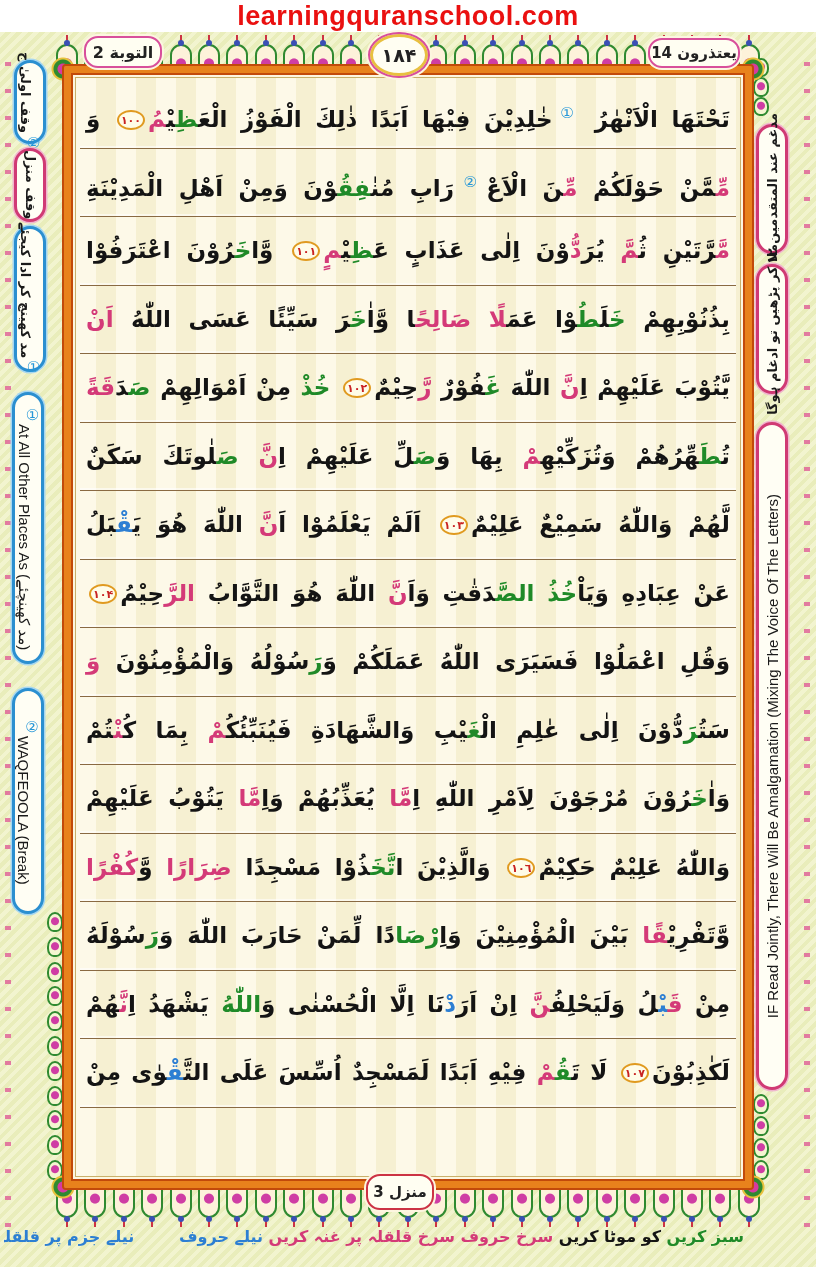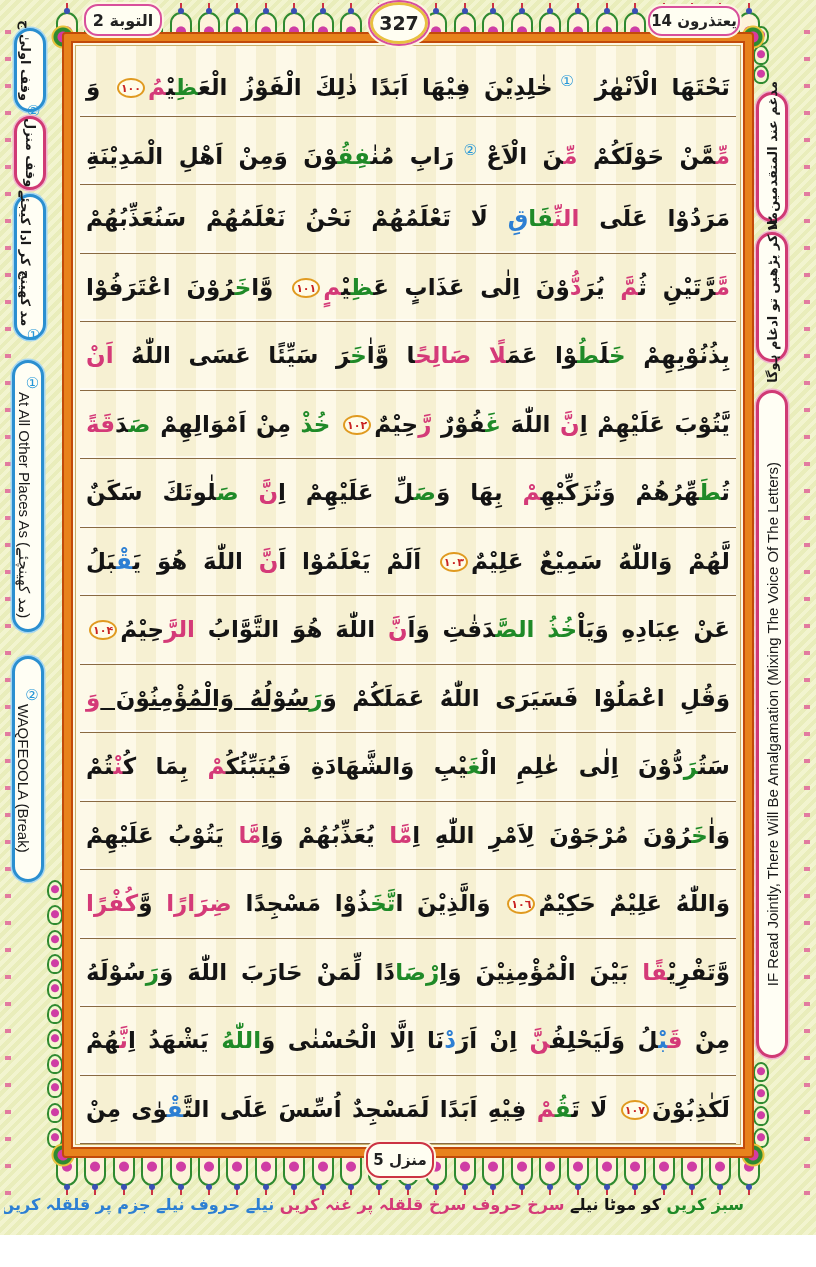--- a/index.html
+++ b/index.html
@@ -81,20 +81,23 @@
   
   .footer-line { position:absolute; left:4px; right:72px; top:1186px; height:40px;
                  direction:rtl; white-space:nowrap; overflow:hidden; text-align:right;
                  font-family:"DejaVu Sans",sans-serif; font-weight:bold; font-size:16px; line-height:38px; }
 </style>
 </head>
 <body>
 
 <div class="page">
 
+  <div class="site-strip">
+    <span class="site-title">learningquranschool.com</span>
+  </div>
 
   <div class="sheet">
 
     <div class="ticks tl"></div>
     <div class="ticks tr"></div>
 
     <div class="dome-row top">
         <span class="dome"></span>
         <span class="dome"></span>
         <span class="dome"></span>
@@ -178,42 +181,41 @@
     <div class="cornament" style="left:740px;top:24px"></div>
     <div class="cornament" style="left:50px;top:1142px"></div>
     <div class="cornament" style="left:740px;top:1142px"></div>
 
     <div class="frame"></div>
 
     <div class="textarea">
       <div id="quran-lines">
           <div class="qline"><span style="color: rgb(20, 20, 20);">تَحْتَهَا الْاَنْهٰرُ </span><span class="mk">①</span><span style="color: rgb(20, 20, 20);">خٰلِدِيْنَ فِيْهَا اَبَدًا ذٰلِكَ الْفَوْزُ الْعَ</span><span style="color: rgb(31, 138, 40);">ظِ</span><span style="color: rgb(20, 20, 20);">يْ</span><span style="color: rgb(212, 58, 120);">مُ</span><span class="vnum">١٠٠</span><span style="color: rgb(20, 20, 20);"> وَ</span></div>
           <div class="qline"><span style="color: rgb(212, 58, 120);">مِّ</span><span style="color: rgb(20, 20, 20);">مَّنْ حَوْلَكُمْ </span><span style="color: rgb(212, 58, 120);">مِّ</span><span style="color: rgb(20, 20, 20);">نَ الْاَعْ</span><span class="mk">②</span><span style="color: rgb(20, 20, 20);">رَابِ مُنٰ</span><span style="color: rgb(31, 138, 40);">فِقُ</span><span style="color: rgb(20, 20, 20);">وْنَ وَمِنْ اَهْلِ الْمَدِيْنَةِ</span></div>
-          <div class="qline"><span style="color: rgb(20, 20, 20);">مَرَدُوْا عَلَى </span><span style="color: rgb(212, 58, 120);">النِّ</span><span style="color: rgb(31, 138, 40);">فَا</span><span style="color: rgb(45, 127, 211);">قِ</span><span style="color: rgb(20, 20, 20);"> لَا تَعْلَمُهُمْ نَحْنُ نَعْلَمُهُمْ سَنُعَذِّبُهُمْ</span></div>
           <div class="qline"><span style="color: rgb(212, 58, 120);">مَّ</span><span style="color: rgb(20, 20, 20);">رَّتَيْنِ ثُ</span><span style="color: rgb(212, 58, 120);">مَّ</span><span style="color: rgb(20, 20, 20);"> يُرَ</span><span style="color: rgb(212, 58, 120);">دُّ</span><span style="color: rgb(20, 20, 20);">وْنَ اِلٰى عَذَابٍ عَ</span><span style="color: rgb(31, 138, 40);">ظِ</span><span style="color: rgb(20, 20, 20);">يْ</span><span style="color: rgb(212, 58, 120);">مٍ</span><span class="vnum">١٠١</span><span style="color: rgb(20, 20, 20);"> وَّا</span><span style="color: rgb(31, 138, 40);">خَ</span><span style="color: rgb(20, 20, 20);">رُوْنَ اعْتَرَفُوْا</span></div>
           <div class="qline"><span style="color: rgb(20, 20, 20);">بِذُنُوْبِهِمْ </span><span style="color: rgb(31, 138, 40);">خَ</span><span style="color: rgb(20, 20, 20);">لَ</span><span style="color: rgb(31, 138, 40);">طُ</span><span style="color: rgb(20, 20, 20);">وْا عَمَ</span><span style="color: rgb(212, 58, 120);">لًا صَالِحً</span><span style="color: rgb(20, 20, 20);">ا وَّاٰ</span><span style="color: rgb(31, 138, 40);">خَ</span><span style="color: rgb(20, 20, 20);">رَ سَيِّئًا عَسَى اللّٰهُ </span><span style="color: rgb(212, 58, 120);">اَنْ</span></div>
           <div class="qline"><span style="color: rgb(20, 20, 20);">يَّتُوْبَ عَلَيْهِمْ اِ</span><span style="color: rgb(212, 58, 120);">نَّ</span><span style="color: rgb(20, 20, 20);"> اللّٰهَ </span><span style="color: rgb(31, 138, 40);">غَ</span><span style="color: rgb(20, 20, 20);">فُوْرٌ </span><span style="color: rgb(212, 58, 120);">رَّ</span><span style="color: rgb(20, 20, 20);">حِيْمٌ</span><span class="vnum">١٠٢</span><span style="color: rgb(20, 20, 20);"> </span><span style="color: rgb(31, 138, 40);">خُذْ</span><span style="color: rgb(20, 20, 20);"> مِنْ اَمْوَالِهِمْ </span><span style="color: rgb(31, 138, 40);">صَ</span><span style="color: rgb(20, 20, 20);">دَ</span><span style="color: rgb(212, 58, 120);">قَةً</span></div>
           <div class="qline"><span style="color: rgb(20, 20, 20);">تُ</span><span style="color: rgb(31, 138, 40);">طَ</span><span style="color: rgb(20, 20, 20);">هِّرُهُمْ وَتُزَكِّيْهِ</span><span style="color: rgb(212, 58, 120);">مْ</span><span style="color: rgb(20, 20, 20);"> بِهَا وَ</span><span style="color: rgb(31, 138, 40);">صَ</span><span style="color: rgb(20, 20, 20);">لِّ عَلَيْهِمْ اِ</span><span style="color: rgb(212, 58, 120);">نَّ</span><span style="color: rgb(20, 20, 20);"> </span><span style="color: rgb(31, 138, 40);">صَ</span><span style="color: rgb(20, 20, 20);">لٰوتَكَ سَكَنٌ</span></div>
           <div class="qline"><span style="color: rgb(20, 20, 20);">لَّهُمْ وَاللّٰهُ سَمِيْعٌ عَلِيْمٌ</span><span class="vnum">١٠٣</span><span style="color: rgb(20, 20, 20);"> اَلَمْ يَعْلَمُوْا اَ</span><span style="color: rgb(212, 58, 120);">نَّ</span><span style="color: rgb(20, 20, 20);"> اللّٰهَ هُوَ يَ</span><span style="color: rgb(45, 127, 211);">قْ</span><span style="color: rgb(20, 20, 20);">بَلُ التَّوْبَةَ</span></div>
           <div class="qline"><span style="color: rgb(20, 20, 20);">عَنْ عِبَادِهِ وَيَاْ</span><span style="color: rgb(31, 138, 40);">خُذُ</span><span style="color: rgb(20, 20, 20);"> </span><span style="color: rgb(31, 138, 40);">الصَّ</span><span style="color: rgb(20, 20, 20);">دَقٰتِ وَاَ</span><span style="color: rgb(212, 58, 120);">نَّ</span><span style="color: rgb(20, 20, 20);"> اللّٰهَ هُوَ التَّوَّابُ </span><span style="color: rgb(212, 58, 120);">الرَّ</span><span style="color: rgb(20, 20, 20);">حِيْمُ</span><span class="vnum">١٠۴</span></div>
-          <div class="qline"><span style="color: rgb(20, 20, 20);">وَقُلِ اعْمَلُوْا فَسَيَرَى اللّٰهُ عَمَلَكُمْ وَ</span><span style="color: rgb(31, 138, 40);">رَ</span><span style="color: rgb(20, 20, 20); text-decoration: underline;">سُوْلُهُ وَالْمُؤْمِنُوْنَ </span><span style="color: rgb(212, 58, 120);">وَ</span></div>
+          <div class="qline"><span style="color: rgb(20, 20, 20);">وَقُلِ اعْمَلُوْا فَسَيَرَى اللّٰهُ عَمَلَكُمْ وَ</span><span style="color: rgb(31, 138, 40);">رَ</span><span style="color: rgb(20, 20, 20);">سُوْلُهُ وَالْمُؤْمِنُوْنَ </span><span style="color: rgb(212, 58, 120);">وَ</span></div>
           <div class="qline"><span style="color: rgb(20, 20, 20);">سَتُ</span><span style="color: rgb(31, 138, 40);">رَ</span><span style="color: rgb(20, 20, 20);">دُّوْنَ اِلٰى عٰلِمِ الْ</span><span style="color: rgb(31, 138, 40);">غَ</span><span style="color: rgb(20, 20, 20);">يْبِ وَالشَّهَادَةِ فَيُنَبِّئُكُ</span><span style="color: rgb(212, 58, 120);">مْ</span><span style="color: rgb(20, 20, 20);"> بِمَا كُ</span><span style="color: rgb(212, 58, 120);">نْ</span><span style="color: rgb(20, 20, 20);">تُمْ تَعْمَلُوْنَ</span></div>
           <div class="qline"><span style="color: rgb(20, 20, 20);">وَاٰ</span><span style="color: rgb(31, 138, 40);">خَ</span><span style="color: rgb(20, 20, 20);">رُوْنَ مُرْجَوْنَ لِاَمْرِ اللّٰهِ اِ</span><span style="color: rgb(212, 58, 120);">مَّا</span><span style="color: rgb(20, 20, 20);"> يُعَذِّبُهُمْ وَاِ</span><span style="color: rgb(212, 58, 120);">مَّا</span><span style="color: rgb(20, 20, 20);"> يَتُوْبُ عَلَيْهِمْ</span></div>
           <div class="qline"><span style="color: rgb(20, 20, 20);">وَاللّٰهُ عَلِيْمٌ حَكِيْمٌ</span><span class="vnum">١٠٦</span><span style="color: rgb(20, 20, 20);"> وَالَّذِيْنَ ا</span><span style="color: rgb(31, 138, 40);">تَّخَ</span><span style="color: rgb(20, 20, 20);">ذُوْا مَسْجِدًا </span><span style="color: rgb(212, 58, 120);">ضِرَارًا</span><span style="color: rgb(20, 20, 20);"> وَّ</span><span style="color: rgb(212, 58, 120);">كُفْرًا</span></div>
           <div class="qline"><span style="color: rgb(20, 20, 20);">وَّتَفْرِيْ</span><span style="color: rgb(212, 58, 120);">قًا</span><span style="color: rgb(20, 20, 20);"> بَيْنَ الْمُؤْمِنِيْنَ وَاِ</span><span style="color: rgb(31, 138, 40);">رْصَا</span><span style="color: rgb(20, 20, 20);">دًا لِّمَنْ حَارَبَ اللّٰهَ وَ</span><span style="color: rgb(31, 138, 40);">رَ</span><span style="color: rgb(20, 20, 20);">سُوْلَهُ</span></div>
           <div class="qline"><span style="color: rgb(20, 20, 20);">مِنْ </span><span style="color: rgb(212, 58, 120);">قَ</span><span style="color: rgb(45, 127, 211);">بْ</span><span style="color: rgb(20, 20, 20);">لُ وَلَيَحْلِفُ</span><span style="color: rgb(212, 58, 120);">نَّ</span><span style="color: rgb(20, 20, 20);"> اِنْ اَرَ</span><span style="color: rgb(45, 127, 211);">دْ</span><span style="color: rgb(20, 20, 20);">نَا اِلَّا الْحُسْنٰى وَ</span><span style="color: rgb(31, 138, 40);">اللّٰهُ</span><span style="color: rgb(20, 20, 20);"> يَشْهَدُ اِ</span><span style="color: rgb(212, 58, 120);">نَّ</span><span style="color: rgb(20, 20, 20);">هُمْ</span></div>
           <div class="qline"><span style="color: rgb(20, 20, 20);">لَكٰذِبُوْنَ</span><span class="vnum">١٠٧</span><span style="color: rgb(20, 20, 20);"> لَا تَ</span><span style="color: rgb(31, 138, 40);">قُ</span><span style="color: rgb(212, 58, 120);">مْ</span><span style="color: rgb(20, 20, 20);"> فِيْهِ اَبَدًا لَمَسْجِدٌ اُسِّسَ عَلَى التَّ</span><span style="color: rgb(45, 127, 211);">قْ</span><span style="color: rgb(20, 20, 20);">وٰى مِنْ</span></div>
         </div>
     </div>
 
     <div class="hcart surah">
       <span>التوبة 2</span>
     </div>
     <div class="hcart pnum">
-      <span>327</span>
+      <span>١٨۴</span>
     </div>
     <div class="hcart juz">
       <span>يعتذرون 14</span>
     </div>
 
     <div class="vcart c-blue" style="left:14px;top:28px;height:84px">
       <div class="vtext ur"><span>وقف اولیٰ ج</span><span class="mk">②</span></div>
     </div>
     <div class="vcart c-red" style="left:14px;top:116px;height:74px">
       <div class="vtext ur"><span>وقف منزل</span></div>
@@ -232,19 +234,19 @@
       <div class="vtext ur"><span>مدغم عند المتقدمین ۱۲</span></div>
     </div>
     <div class="vcart c-red up" style="left:756px;top:232px;height:130px">
       <div class="vtext ur"><span>ملا کر پڑھیں تو ادغام ہوگا</span></div>
     </div>
     <div class="vcart c-red up" style="left:756px;top:390px;height:668px">
       <div class="vtext en"><span>IF Read Jointly, There Will Be Amalgamation (Mixing The Voice Of The Letters)</span></div>
     </div>
 
     <div class="hcart manzil">
-      <span>منزل 5</span>
-    </div>
-
-    <div class="footer-line" id="footer-line"><span style="color: rgb(31, 138, 40);">سبز کریں </span><span style="color: rgb(20, 20, 20);">کو موٹا نیلے </span><span style="color: rgb(212, 58, 120);">سرخ حروف سرخ قلقلہ پر غنہ کریں </span><span style="color: rgb(45, 127, 211);">نیلے حروف </span><span style="color: rgb(45, 127, 211);">نیلے جزم پر قلقلہ کریں </span></div>
+      <span>منزل 3</span>
+    </div>
+
+    <div class="footer-line" id="footer-line"><span style="color: rgb(31, 138, 40);">سبز کریں </span><span style="color: rgb(20, 20, 20);">کو موٹا کریں </span><span style="color: rgb(212, 58, 120);">سرخ حروف سرخ قلقلہ پر غنہ کریں </span><span style="color: rgb(45, 127, 211); margin-left: 39px;">نیلے حروف </span><span style="color: rgb(45, 127, 211);">نیلے جزم پر قلقلہ کریں </span></div>
 
   </div>
 </div>
 
 </body></html>

